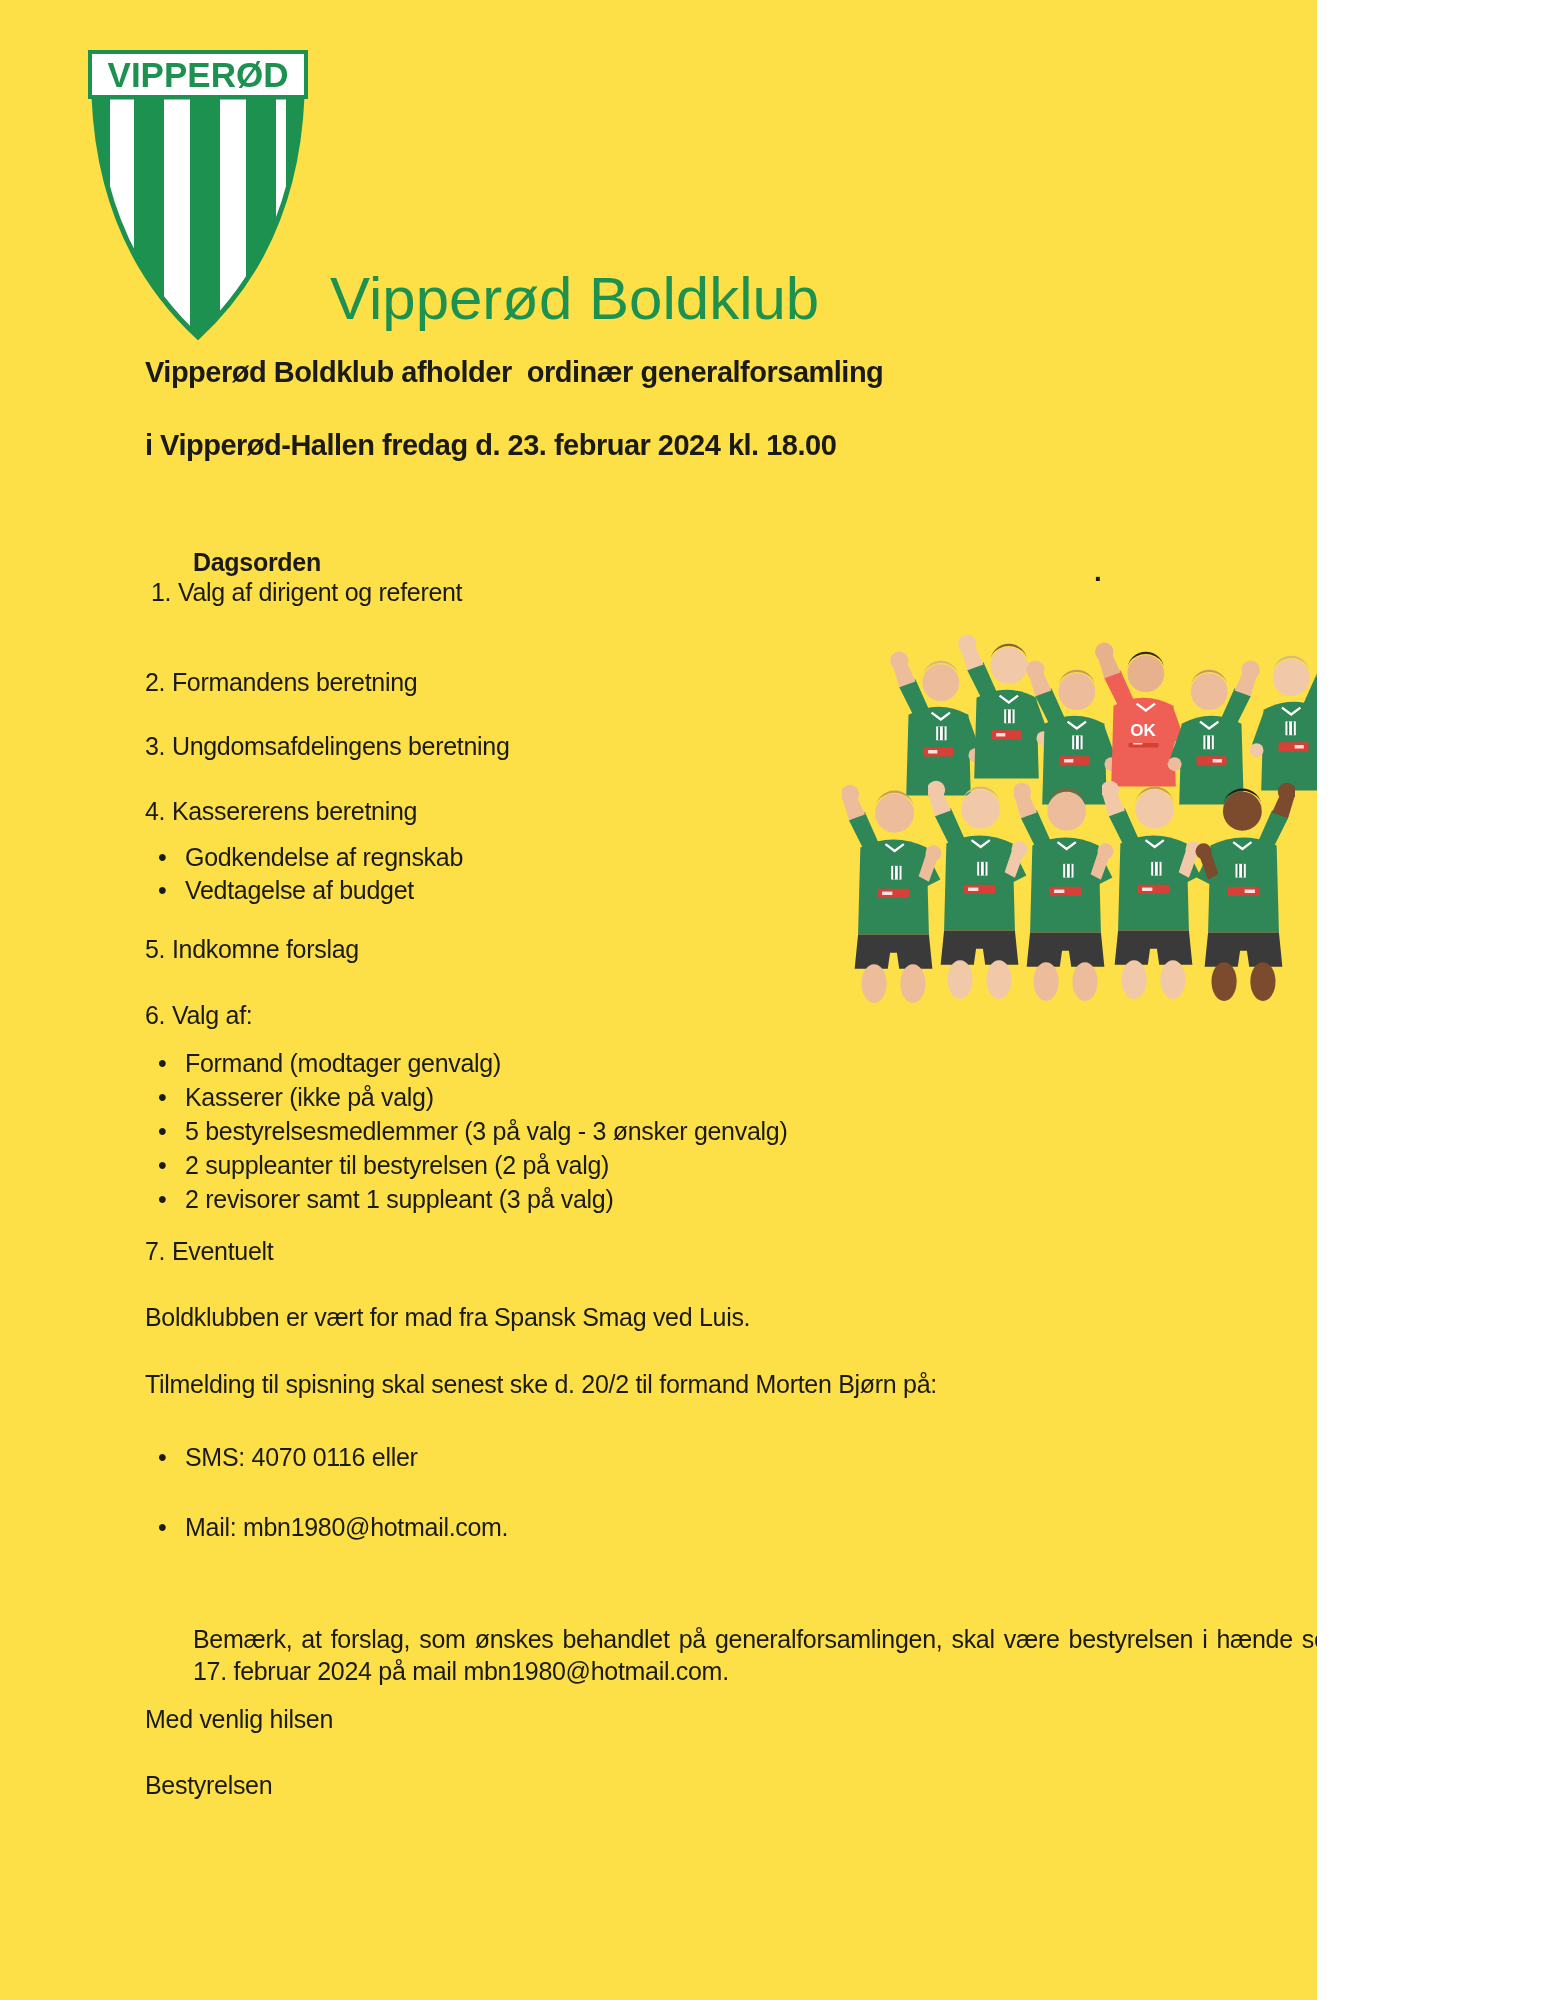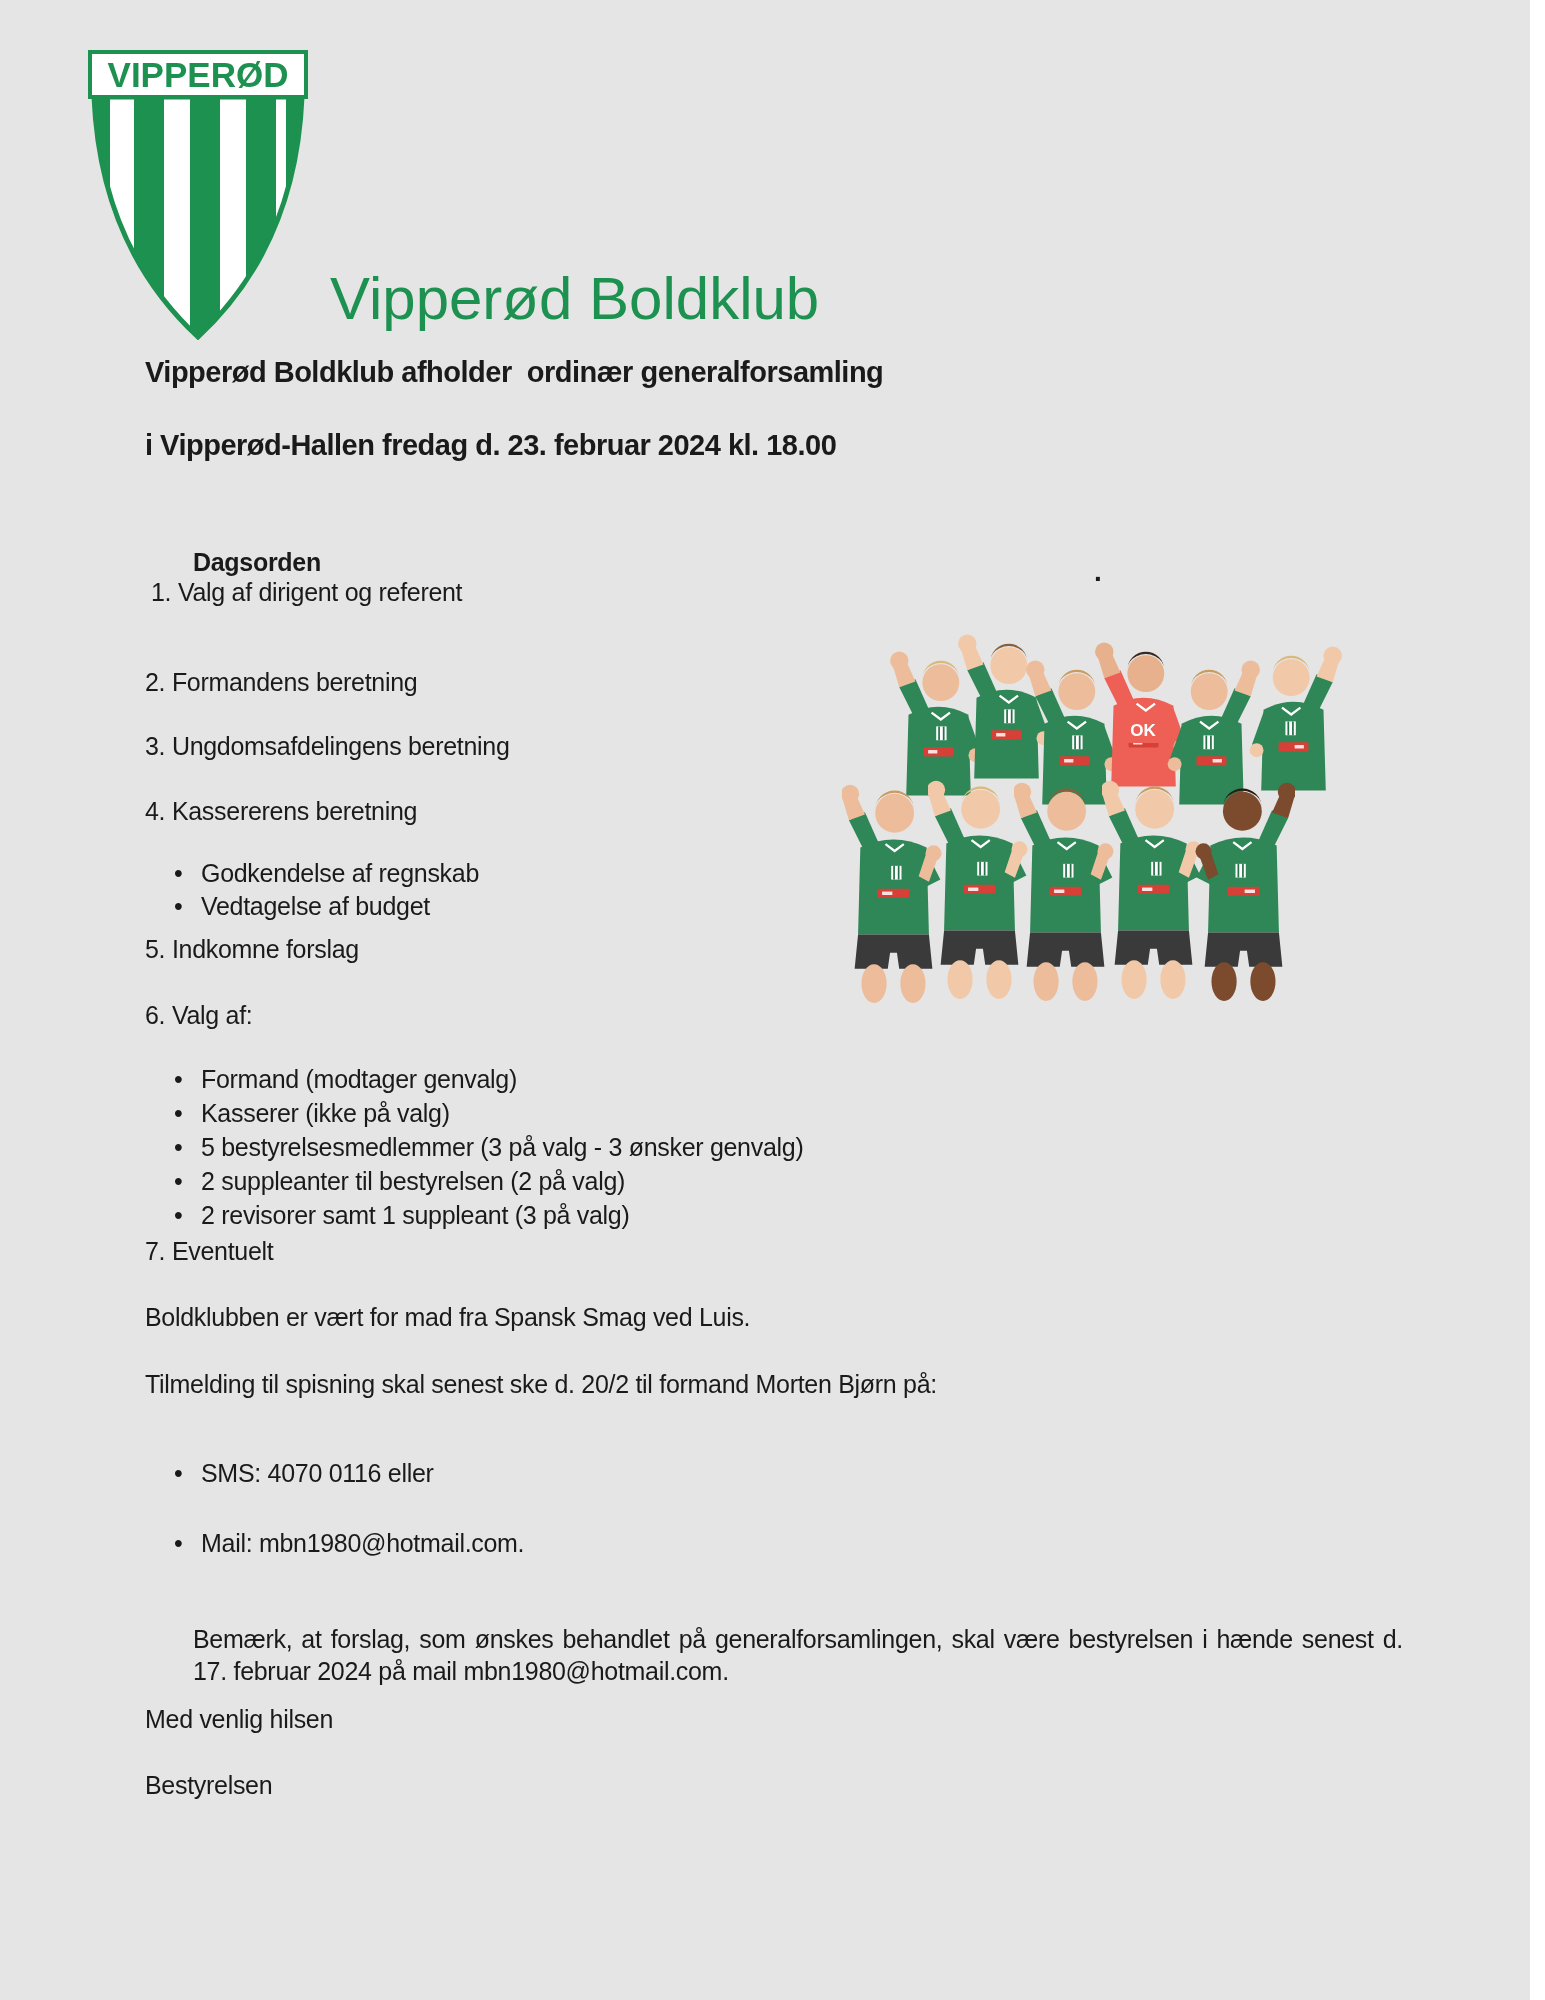--- a/index.html
+++ b/index.html
@@ -1,35 +1,35 @@
 <!DOCTYPE html>
 <html><head>
 <meta charset="utf-8">
 <style>
   html,body{margin:0;padding:0;background:#ffffff;}
   .page{
-    position:relative;width:1530px;height:2000px;background:#e5e5e5;
+    position:relative;width:1317px;height:2000px;background:#fde047;
     font-family:"Liberation Sans",sans-serif;color:#1a1a1a;overflow:hidden;
   }
   .abs{position:absolute;}
   .club-title{
     left:330px;top:264px;font-size:60px;font-weight:normal;color:#1d9150;
     letter-spacing:0px;white-space:pre;
   }
   .h1{
     left:145px;font-size:29px;font-weight:bold;letter-spacing:-0.5px;white-space:pre-wrap;
   }
   .h2-small{left:145px;font-size:25px;font-weight:bold;letter-spacing:-0.3px;margin-left:48px;}
   .body-line{left:145px;font-size:25px;letter-spacing:-0.3px;white-space:pre;}
   .note{
     left:145px;width:1210px;font-size:25px;letter-spacing:-0.3px;
     text-align:justify;line-height:32px;margin-left:48px;
   }
   ul.bullets{
-    left:145px;margin:16px;padding:0;list-style:none;font-size:25px;letter-spacing:-0.3px;
+    left:145px;margin:0;padding:0;list-style:none;font-size:25px;letter-spacing:-0.3px;
   }
   ul.bullets li{position:relative;padding-left:40px;line-height:33px;}
   ul.bullets li::before{
     content:"•";position:absolute;left:13px;top:0;font-size:25px;
   }
   ul.bullets.wide li{line-height:34px;}
   .stray-dot{left:1094px;top:556px;font-size:28px;font-weight:bold;}
   svg text{font-family:"Liberation Sans",sans-serif;}
 </style>
 </head>

